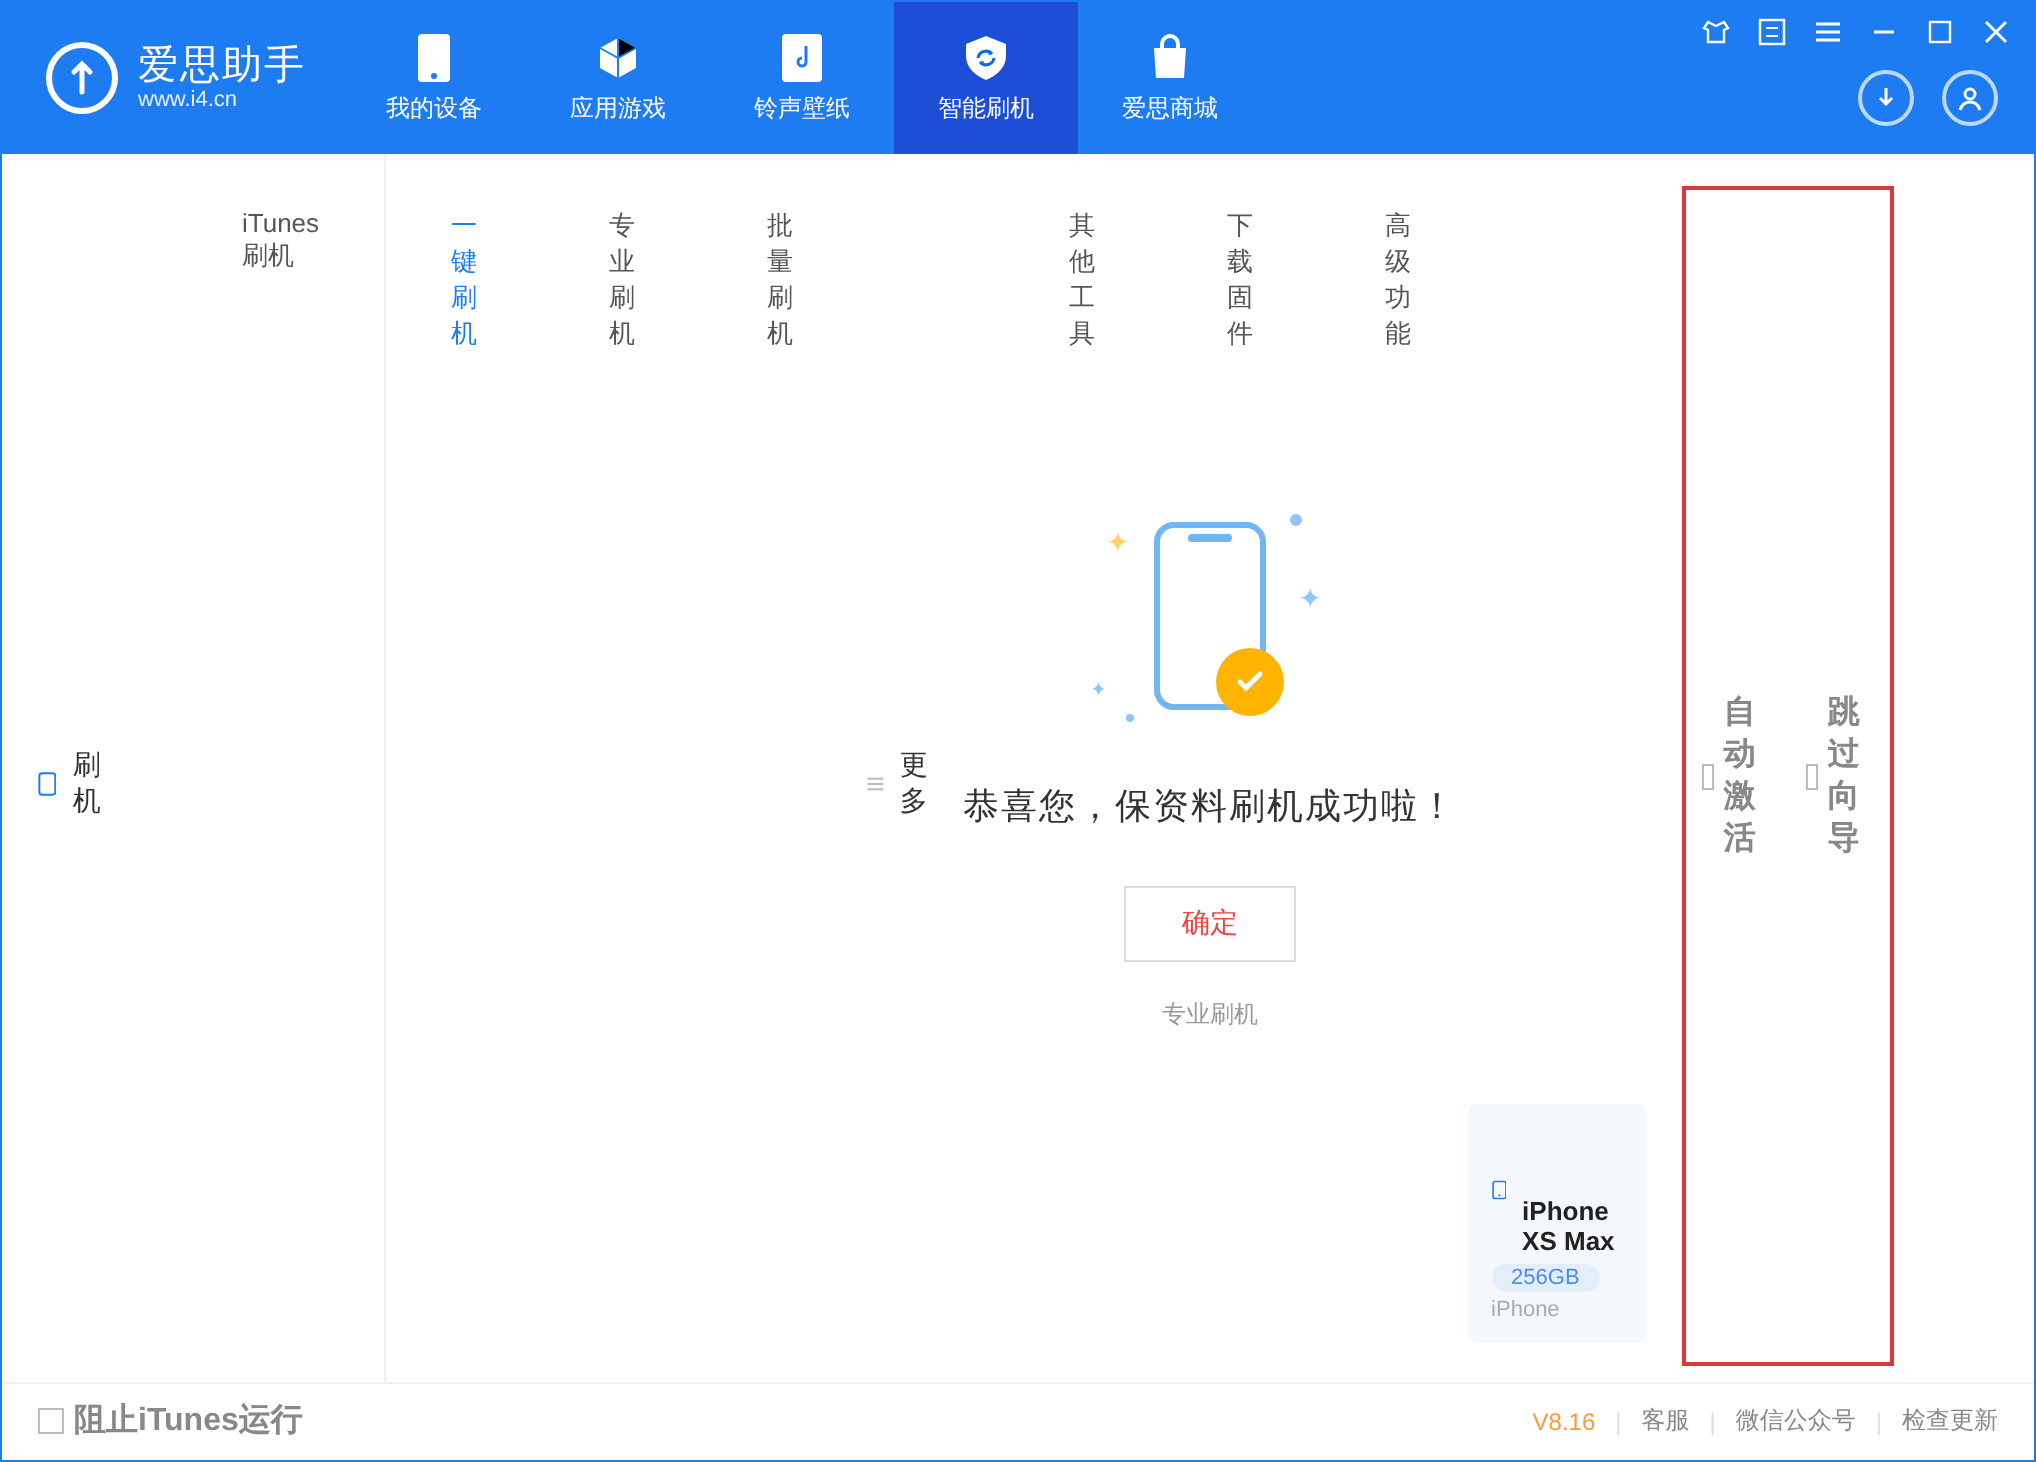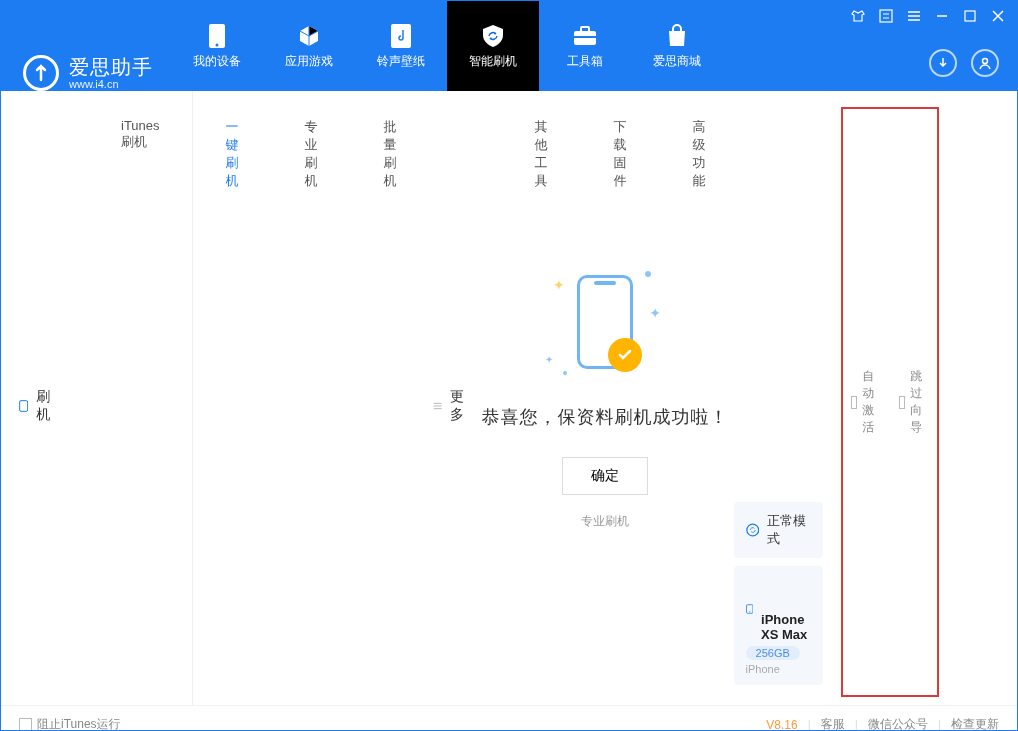--- a/index.html
+++ b/index.html
@@ -1,27 +1,27 @@
 <!DOCTYPE html>
 <html><head>
 <meta charset="utf-8">
 <style>
 * { margin: 0; padding: 0; box-sizing: border-box; font-family: "Microsoft YaHei", Arial, sans-serif; }
 body { background: #fff; width: 1018px; height: 731px; overflow: hidden; border: 1px solid #1e7cf3; }
 
-.header { background: #1e7cf3; height: 90px; display: flex; align-items: flex-end; color: #fff; position: relative; }
+.header { background: #1e7cf3; height: 76px; display: flex; align-items: center; color: #fff; position: relative; }
 .logo-area { display: flex; align-items: center; padding: 0 18px 0 22px; gap: 10px; }
 .logo-circle { width: 36px; height: 36px; border: 3px solid #fff; border-radius: 50%; display: flex; align-items: center; justify-content: center; font-weight: bold; font-size: 20px; }
 .logo-text { display: flex; flex-direction: column; line-height: 1.1; }
 .logo-title { font-size: 20px; font-weight: 500; letter-spacing: 1px; }
 .logo-url { font-size: 11px; opacity: 0.9; }
 
 .nav { display: flex; height: 100%; }
 .nav-item { width: 92px; display: flex; flex-direction: column; align-items: center; justify-content: center; gap: 4px; cursor: pointer; font-size: 12px; position: relative; }
-.nav-item.active { background: #000000; }
+.nav-item.active { background: #1d4ed8; }
 .nav-icon { width: 26px; height: 26px; display: flex; align-items: center; justify-content: center; }
 
 .window-controls { position: absolute; top: 8px; right: 12px; display: flex; gap: 14px; align-items: center; }
 .wc-btn { width: 14px; height: 14px; cursor: pointer; display: flex; align-items: center; justify-content: center; }
 .header-right { position: absolute; right: 18px; bottom: 14px; display: flex; gap: 14px; align-items: center; }
 .hr-circle { width: 28px; height: 28px; border: 2px solid rgba(255,255,255,0.7); border-radius: 50%; display: flex; align-items: center; justify-content: center; cursor: pointer; }
 
 .body-area { display: flex; height: 614px; }
 .sidebar { width: 192px; border-right: 1px solid #eef0f3; display: flex; flex-direction: row; padding-top: 16px; }
 .side-section-title { display: flex; align-items: center; gap: 8px; padding: 10px 18px; font-size: 14px; color: #333; font-weight: 500; }
@@ -29,38 +29,38 @@
 .side-item.active { color: #1e7cf3; }
 
 .device-cards { margin-top: auto; padding: 0 10px 12px; }
 .device-card { background: #f4f8fd; border-radius: 4px; padding: 10px 12px; margin-bottom: 8px; }
 .dc-row { display: flex; align-items: center; gap: 8px; font-size: 13px; color: #333; }
 .dc-name { font-weight: 600; color: #222; margin-top: 36px; }
 .badge { background: #e3eefc; color: #4d8de6; border-radius: 10px; padding: 1px 10px; font-size: 11px; display: inline-block; margin-top: 4px; }
 .dc-sub { font-size: 11px; color: #aaa; margin-top: 2px; }
 
 .bottom-options { border: 2px solid #d93a3a; margin: 0 8px 8px; padding: 10px 8px; display: flex; gap: 18px; align-items: center; }
-.chk-wrap { display: flex; align-items: center; gap: 5px; font-size: 12px; color: #888; cursor: pointer; }
+.chk-wrap { display: flex; align-items: center; gap: 5px; font-size: 16px; color: #888; cursor: pointer; font-weight: bold; }
 .chk { width: 13px; height: 13px; border: 1px solid #bbb; background: #fff; }
 
 .main { flex: 1; display: flex; flex-direction: column; align-items: center; justify-content: center; position: relative; }
 .illus { position: relative; width: 140px; height: 110px; display: flex; align-items: center; justify-content: center; }
 .phone { width: 56px; height: 94px; border: 3px solid #6fb6f2; border-radius: 10px; background: #fff; position: relative; }
 .phone::before { content: ""; position: absolute; top: 3px; left: 50%; transform: translateX(-50%); width: 22px; height: 4px; background: #6fb6f2; border-radius: 3px; }
 .check-badge { position: absolute; right: -12px; bottom: -6px; width: 34px; height: 34px; background: #ffb400; border-radius: 50%; display: flex; align-items: center; justify-content: center; }
 .sparkle { position: absolute; color: #ffd36b; font-size: 14px; }
 .sparkle.s1 { left: 18px; top: 10px; }
 .sparkle.s2 { right: 14px; top: 38px; color: #8ec7f7; }
 .sparkle.s3 { left: 10px; bottom: 12px; color: #8ec7f7; font-size: 10px; }
 .dotblue { position: absolute; width: 6px; height: 6px; background: #8ec7f7; border-radius: 50%; }
 .dotblue.d1 { right: 24px; top: 4px; }
 .dotblue.d2 { left: 28px; bottom: 2px; width: 4px; height: 4px; }
 
 .success-text { font-size: 18px; color: #333; margin-top: 28px; letter-spacing: 1px; }
-.ok-btn { margin-top: 28px; border: 1px solid #ddd; background: #fff; padding: 9px 28px; font-size: 14px; color: #000000; cursor: pointer; }
+.ok-btn { margin-top: 28px; border: 1px solid #ddd; background: #fff; padding: 9px 28px; font-size: 14px; color: #ef4444; cursor: pointer; }
 .log-link { margin-top: 18px; font-size: 12px; color: #999; cursor: pointer; }
 
 .statusbar { height: 38px; border-top: 1px solid #eef0f3; display: flex; align-items: center; padding: 0 18px; font-size: 12px; color: #888; gap: 39px; }
 .statusbar .chk-wrap { color: #888; }
 .status-right { margin-left: auto; display: flex; align-items: center; gap: 10px; }
 .sb-link { cursor: pointer; color: #888; }
 .sb-sep { color: #ddd; }
 .version { color: #ff9a3c; }
 
 svg { display: block; }
@@ -113,30 +113,20 @@
           <svg width="26" height="26" viewBox="0 0 26 26">
             <path d="M13 2l10 4v6c0 6-5 10-10 12C8 22 3 18 3 12V6z" fill="#fff"></path>
             <path d="M9 13a4 4 0 017-2M17 13a4 4 0 01-7 2" stroke="#0e69e0" stroke-width="1.5" fill="none"></path>
             <path d="M15 9l1 2-2 .5M11 17l-1-2 2-.5" fill="#0e69e0"></path>
           </svg>
         </span>
       <span>智能刷机</span>
     </div>
     <div class="nav-item">
       <span class="nav-icon">
-          <svg width="26" height="22" viewBox="0 0 26 22">
-            <rect x="2" y="6" width="22" height="14" rx="2" fill="#fff"></rect>
-            <rect x="9" y="2" width="8" height="5" rx="1" fill="none" stroke="#fff" stroke-width="2"></rect>
-            <rect x="2" y="11" width="22" height="2" fill="#1e7cf3"></rect>
-          </svg>
-        </span>
-      <span>工具箱</span>
-    </div>
-    <div class="nav-item">
-      <span class="nav-icon">
           <svg width="22" height="24" viewBox="0 0 22 24">
             <path d="M3 7h16l-1 15H4z" fill="#fff"></path>
             <path d="M7 9V5a4 4 0 018 0v4" stroke="#fff" stroke-width="2" fill="none"></path>
           </svg>
         </span>
       <span>爱思商城</span>
     </div>
   </div>
   <div class="window-controls">
     <span class="wc-btn">
@@ -203,29 +193,20 @@
       <svg width="14" height="14" viewBox="0 0 14 14">
           <path d="M1 3h12M1 7h12M1 11h12" stroke="#bbb" stroke-width="1.5"></path>
         </svg>
       <span>更多</span>
     </div>
     <div class="side-item">其他工具</div>
     <div class="side-item">下载固件</div>
     <div class="side-item">高级功能</div>
 
     <div class="device-cards">
-      <div class="device-card">
-        <div class="dc-row">
-          <svg width="16" height="16" viewBox="0 0 16 16">
-              <circle cx="8" cy="8" r="7" fill="none" stroke="#1e7cf3" stroke-width="1.5"></circle>
-              <path d="M5 8a3 3 0 015-2M11 8a3 3 0 01-5 2" stroke="#1e7cf3" fill="none"></path>
-            </svg>
-          <span>正常模式</span>
-        </div>
-      </div>
       <div class="device-card">
         <div class="dc-row">
           <svg width="14" height="18" viewBox="0 0 14 18">
               <rect x="1" y="1" width="12" height="16" rx="2" fill="none" stroke="#1e7cf3" stroke-width="1.5"></rect>
               <circle cx="7" cy="14" r="1" fill="#1e7cf3"></circle>
             </svg>
           <span class="dc-name">iPhone XS Max</span>
         </div>
         <span class="badge">256GB</span>
         <div class="dc-sub">iPhone</div>

